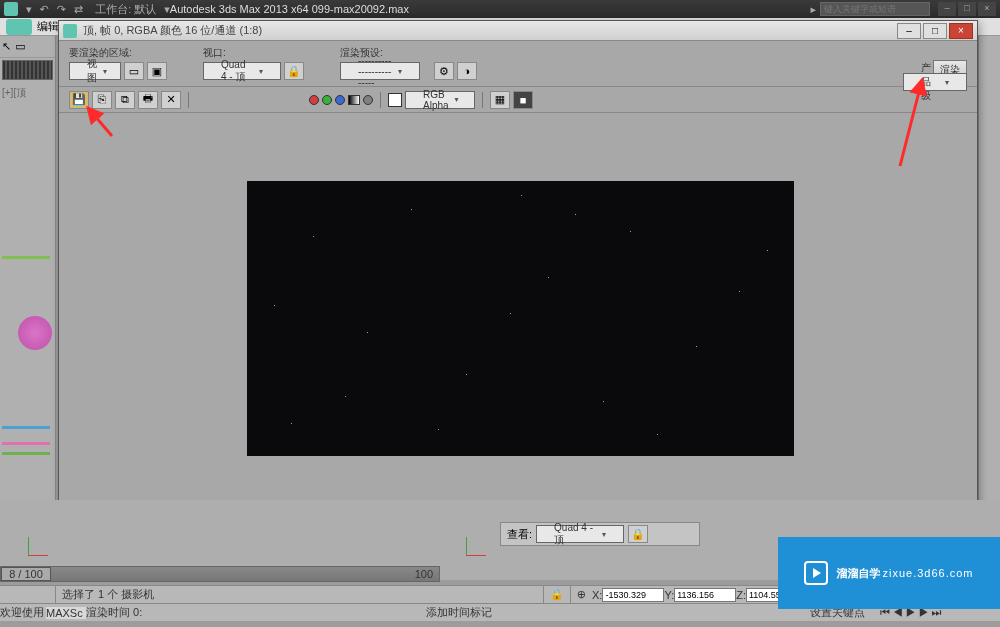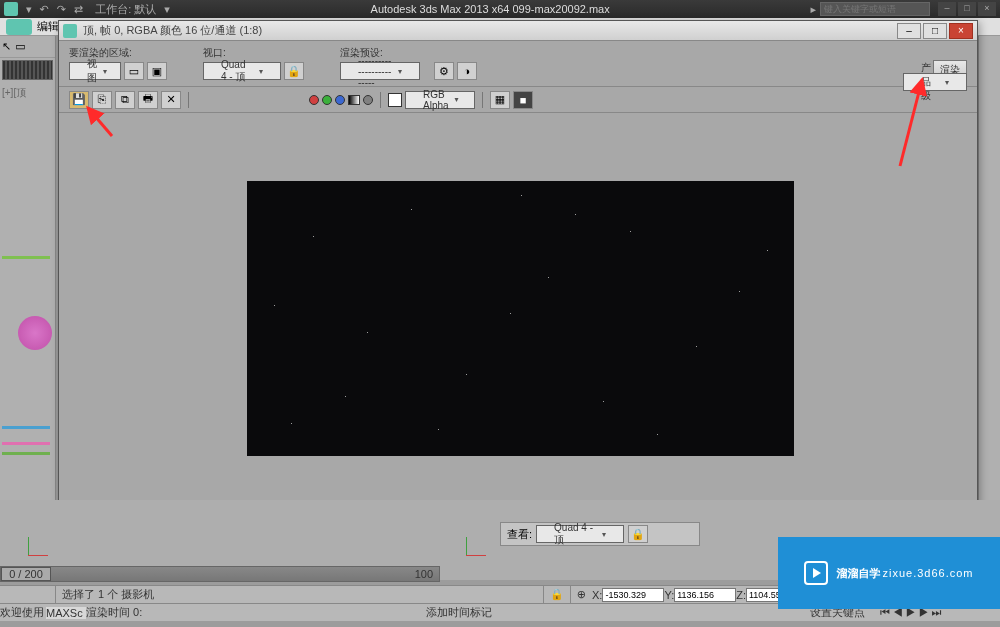--- a/index.html
+++ b/index.html
@@ -3,21 +3,21 @@
   <meta charset="utf-8">
   <style>
     * { margin: 0; padding: 0; box-sizing: border-box; font-family: "Microsoft YaHei", Arial, sans-serif; font-size: 11px; }
     body { width: 1000px; height: 627px; background: #9c9c9c; overflow: hidden; position: relative; }
     
     
     .main-titlebar { height: 18px; background: linear-gradient(#3a3a3a, #2a2a2a); color: #ccc; display: flex; align-items: center; padding: 0 4px; font-size: 10px; }
     .main-titlebar .logo { width: 14px; height: 14px; background: #5fc5b0; border-radius: 2px; margin-right: 8px; }
     .main-titlebar .toolbar-icons { display: flex; gap: 8px; margin-right: 12px; color: #aaa; }
     .main-titlebar .workspace { color: #aaa; margin-right: 8px; }
-    .main-titlebar .title-center { flex: 1; text-align: center; color: #ddd; }
+    .main-titlebar .title-center { flex: 1; text-align: left; color: #ddd; }
     .main-titlebar .search-box { width: 110px; height: 14px; background: #555; border: 1px solid #666; color: #999; padding: 0 3px; font-size: 9px; margin-right: 8px; }
     .main-titlebar .win-controls { display: flex; gap: 2px; }
     .main-titlebar .win-btn { width: 18px; height: 14px; background: #444; text-align: center; line-height: 12px; color: #aaa; font-size: 9px; }
     
     
     .main-menu { height: 18px; background: #e0e0e0; display: flex; align-items: center; padding: 0 6px; gap: 2px; font-size: 10px; border-bottom: 1px solid #999; }
     .main-menu .app-btn { width: 26px; height: 16px; background: #5fc5b0; border-radius: 3px; }
     .main-menu span { padding: 0 3px; }
     
     
@@ -228,21 +228,21 @@
     <div class="y"></div>
   </div>
 
 <div class="lower-panel">
   <span>查看:</span>
   <span class="dropdown" style="width:88px">Quad 4 - 顶</span>
   <span class="icon-btn">🔒</span>
 </div>
 
 <div class="timeline">
-  <div class="marker">0 / 200</div>
+  <div class="marker">8 / 100</div>
   <span style="margin-left:auto;margin-right:6px">100</span>
 </div>
 
 <div class="statusbar">
   <div class="cell" style="width:56px"></div>
   <div class="cell" style="flex:1">选择了 1 个 摄影机</div>
   <div class="cell">🔒</div>
   <div class="cell">
     <span>⊕</span>&nbsp;
     X:<input class="coord-input" value="-1530.329" style="">

